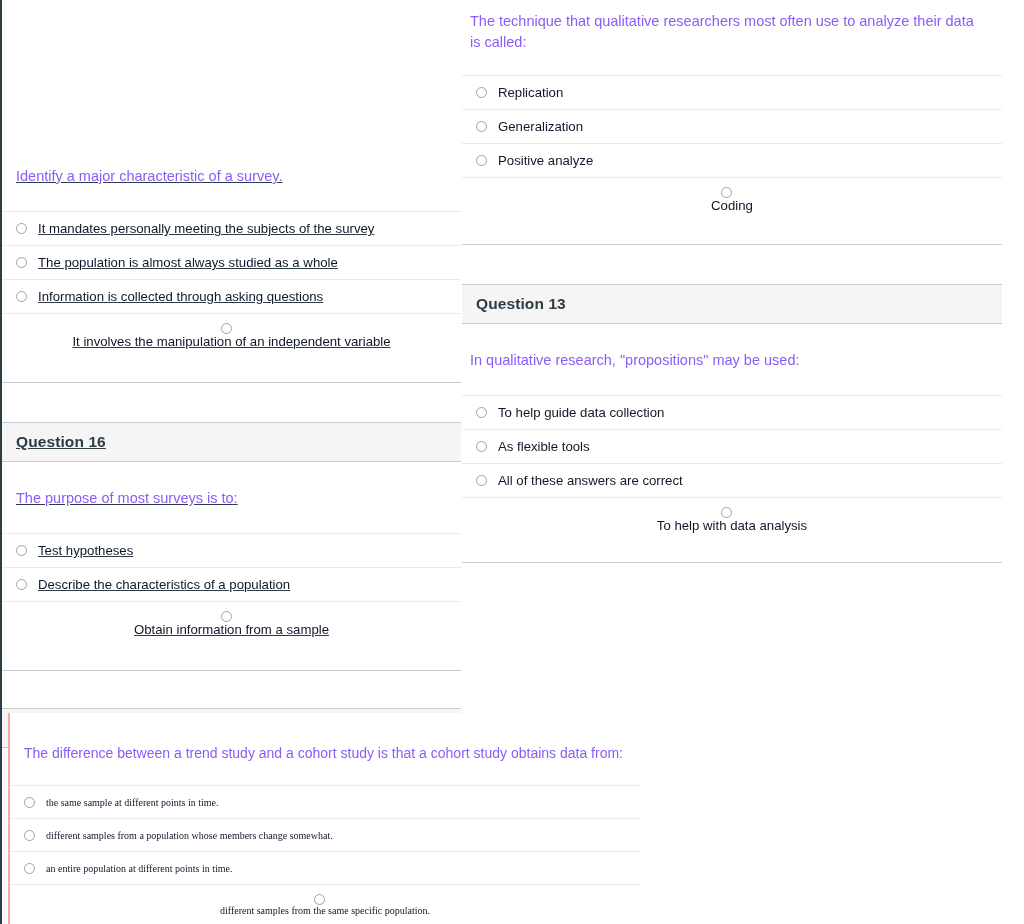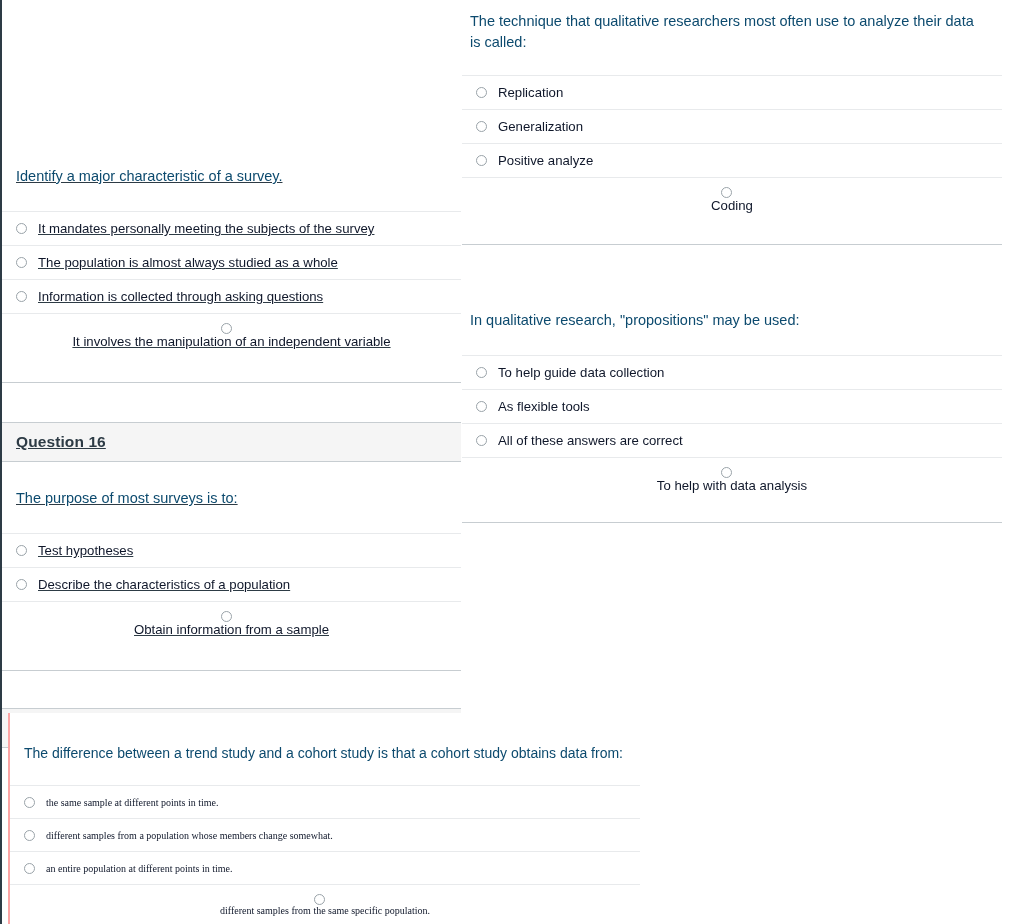--- a/index.html
+++ b/index.html
@@ -39,21 +39,21 @@
 
   .q-body {
     background: #ffffff;
     box-sizing: border-box;
   }
 
   .q-text {
     padding: 26px 14px 24px 14px;
     font-size: 14.5px;
     line-height: 1.45;
-    color: #0c4a6e;
+    color: #8b5cf6;
     box-sizing: border-box;
   }
 
   .answers {
     border-top: 1px solid #e8eaec;
     box-sizing: border-box;
   }
 
   .answer-row {
     display: flex;
@@ -215,20 +215,21 @@
         <span class="answer-label">Coding</span>
       </div>
     </div>
     <div style="height:22px;"></div>
     <div class="q-footer"></div>
   </div>
 
   <div class="spacer-gap"></div>
 
   <div>
+    <div class="q-header">Question 13</div>
     <div class="q-body">
       <div class="q-text" style="padding-left:8px;">In qualitative research, "propositions" may be used:</div>
       <div class="answers">
         <div class="answer-row">
           <span class="radio"></span>
           <span class="answer-label">To help guide data collection</span>
         </div>
         <div class="answer-row">
           <span class="radio"></span>
           <span class="answer-label">As flexible tools</span>

